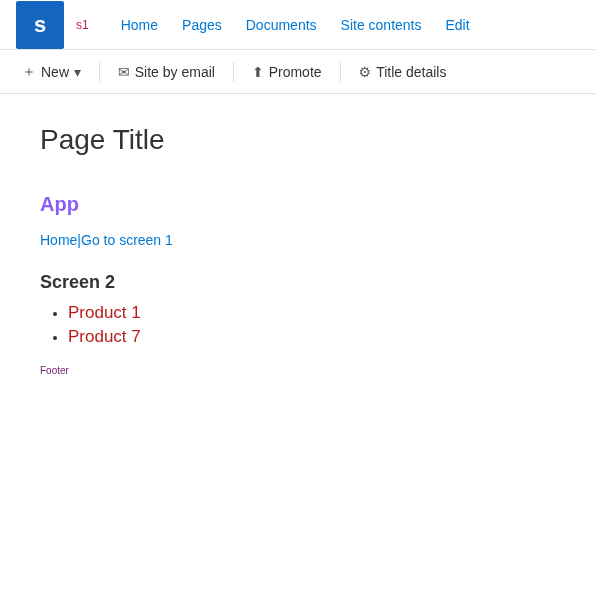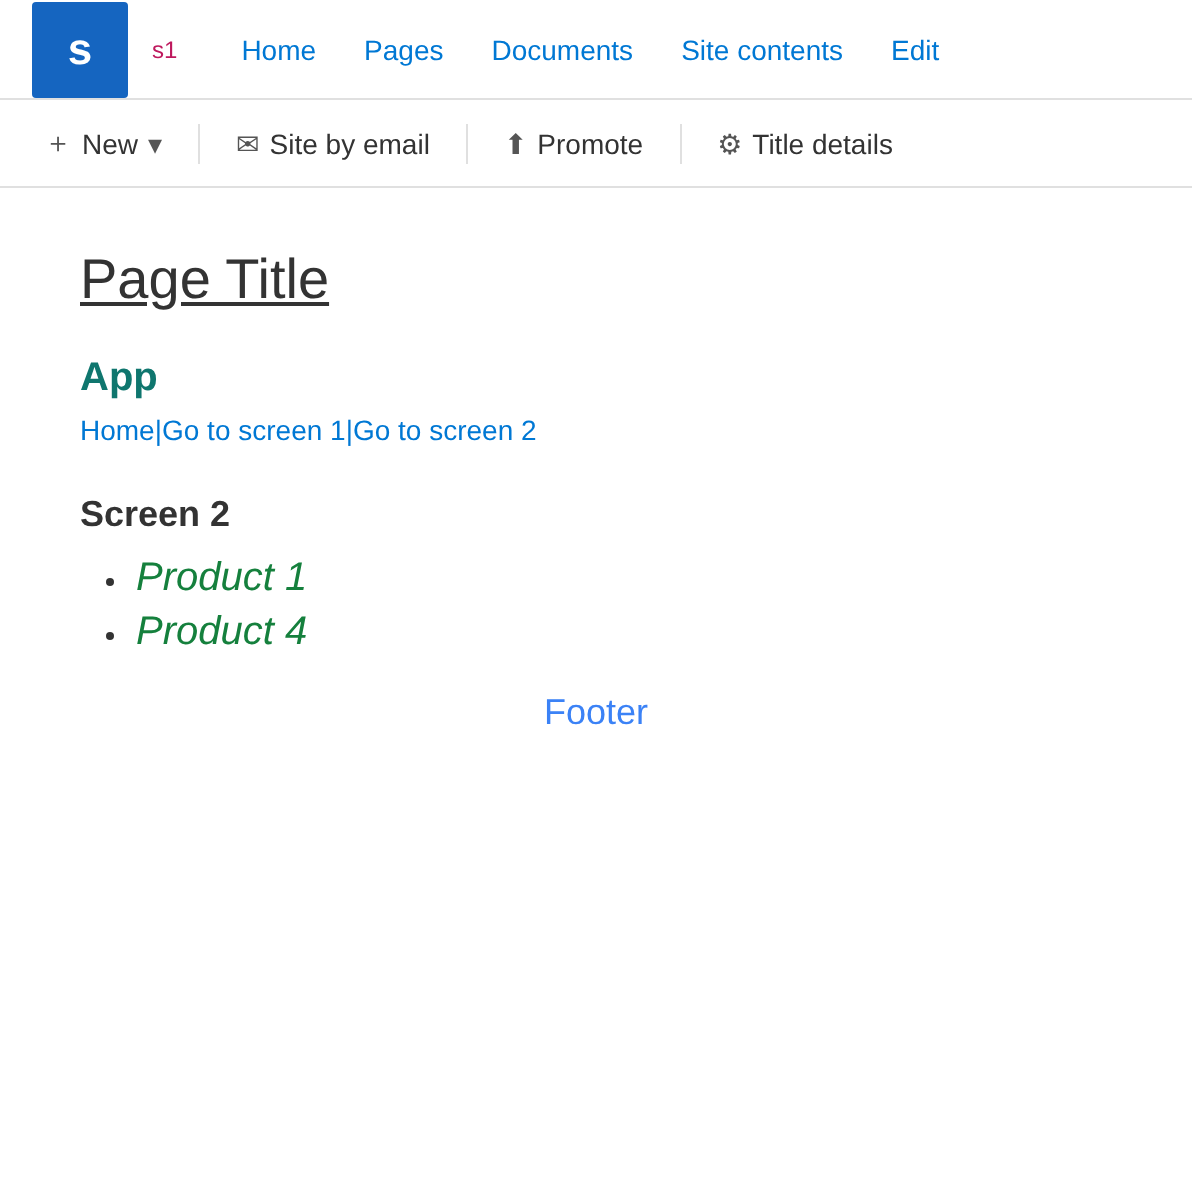--- a/index.html
+++ b/index.html
@@ -74,28 +74,27 @@
     .cmd-separator { width: 1px; background: #e0e0e0; height: 20px; margin: 0 4px; }
 
     
     .main-content {
       padding: 30px 40px;
     }
     .page-title {
       font-size: 28px;
       font-weight: 300;
       color: #333;
-      margin-bottom: 22px;
-      text-decoration: underline;
+      margin-bottom: 37px;
     }
     .app-heading {
       font-size: 20px;
       font-weight: 600;
-      color: #0f766e;
-      margin-bottom: 6px;
+      color: #8b5cf6;
+      margin-bottom: 16px;
     }
     .breadcrumb-nav {
       display: flex;
       gap: 0;
       margin-bottom: 24px;
       flex-wrap: wrap;
     }
     .breadcrumb-nav a {
       color: #0078d4;
       text-decoration: none;
@@ -109,29 +108,27 @@
     }
     .product-list {
       list-style: disc;
       padding-left: 28px;
       margin-bottom: 18px;
     }
     .product-list li {
       margin-bottom: 4px;
     }
     .product-list a {
-      color: #15803d;
+      color: #b91c1c;
       text-decoration: none;
-      font-size: 20px;
-      font-style: italic;
+      font-size: 17px;
     }
     .footer-text {
-      font-size: 18px;
-      color: #3b82f6;
-      text-align: center;
+      font-size: 10px;
+      color: #701a75;
     }
   </style>
 </head>
 <body>
 
 <div class="top-bar">
   <div class="site-logo">
     <span>s</span>
   </div>
   <span class="site-name">s1</span>
@@ -168,28 +165,27 @@
 </div>
 
 <div class="main-content">
   <h1 class="page-title">Page Title</h1>
 
   <h2 class="app-heading">App</h2>
 
   <nav class="breadcrumb-nav">
     <a href="#">Home</a>
     <a href="#">|Go to screen 1</a>
-    <a href="#"> |Go to screen 2</a>
   </nav>
 
   <h3 class="screen-heading">Screen 2</h3>
 
   <ul class="product-list">
     <li>
       <a href="#">Product 1</a>
     </li>
     <li>
-      <a href="#">Product 4</a>
+      <a href="#">Product 7</a>
     </li>
   </ul>
 
   <div class="footer-text">Footer</div>
 </div>
 
 </body></html>

